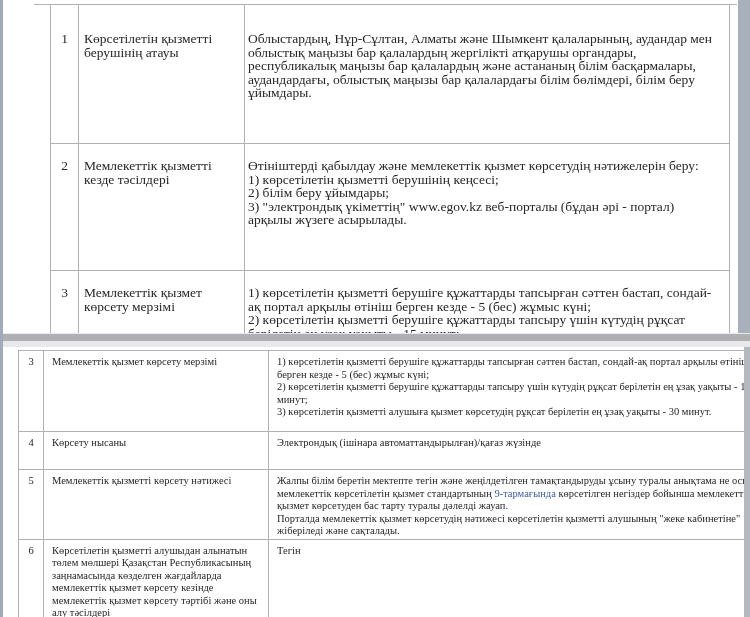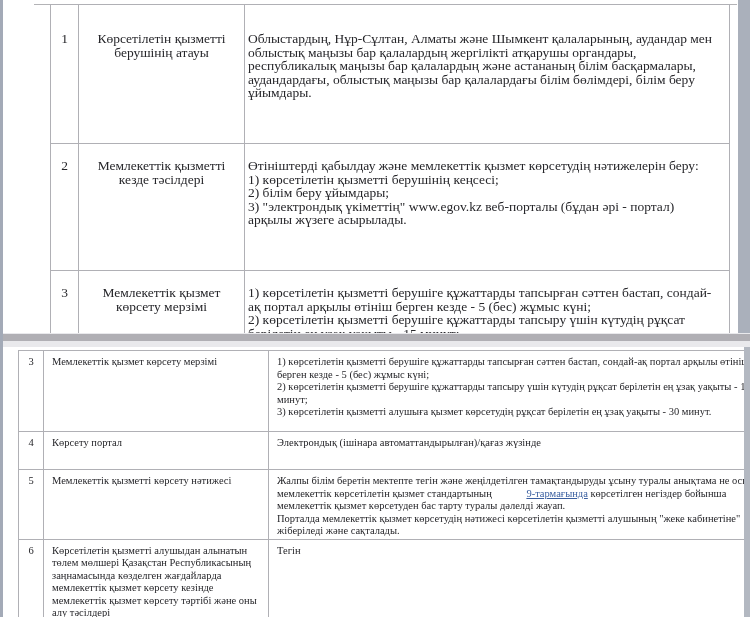--- a/index.html
+++ b/index.html
@@ -15,35 +15,35 @@
   .separator{position:absolute;left:0;top:333px;width:750px;height:14px;background:#e9e9ec;z-index:3;}
   .separator-band{position:absolute;left:0;top:1px;width:750px;height:7px;background:#b0afb4;}
   .page{position:absolute;background:#ffffff;}
   .page1{left:3px;top:0;width:735px;height:333px;}
   .page2{left:3px;top:347px;width:741px;height:270px;overflow:hidden;}
   .toprule{position:absolute;left:31px;top:4px;width:703px;height:1px;background:#b3b3b6;}
   table{border-collapse:collapse;table-layout:fixed;position:absolute;}
   td{border:1px solid #b0b0b5;vertical-align:top;overflow:hidden;}
   .t1{left:47px;top:4px;width:645px;font-size:13.5px;line-height:13.5px;}
   .t1 .c-num{width:25px;text-align:center;}
-  .t1 .c-label{width:155px;padding-left:5px;padding-right:5px;text-align:center;}
+  .t1 .c-label{width:155px;padding-left:5px;padding-right:5px;}
   .t1 .c-content{width:465px;padding-left:3px;padding-right:16px;white-space:pre-line;}
   .t1 .r1 td{height:110px;padding-top:27px;}
   .t1 .r2 td{height:110px;padding-top:15px;}
   .t1 .r3 td{height:99px;padding-top:15px;}
   .t2{left:15px;top:3px;width:715px;font-size:10.5px;line-height:12.5px;}
   .t2 td{padding-top:5px;}
   .t2 .c-num{width:22px;text-align:center;}
   .t2 .c-label{width:208px;padding-left:8px;padding-right:8px;}
   .t2 .c-content{width:485px;padding-left:8px;padding-right:10px;white-space:pre-line;}
   .t2 .r1 td{height:74px;}
   .t2 .r2 td{height:31px;}
   .t2 .r3 td{height:61px;}
   .t2 .r4 td{height:120px;}
-  a.doc-link{color:#3a5fa0;text-decoration:underline;cursor:pointer;margin-left:32px;}
+  a.doc-link{color:#3a5fa0;cursor:pointer;}
   .p2{display:block;}
 </style>
 </head>
 <body>
 
 <div class="edge-left"></div>
 <div class="edge-right-top"></div>
 <div class="edge-right-bottom"></div>
 <div class="separator">
   <div class="separator-band"></div>
@@ -82,21 +82,21 @@
     <tbody>
         <tr class="r1">
       <td class="c-num">3</td>
       <td class="c-label">Мемлекеттік қызмет көрсету мерзімі</td>
       <td class="c-content">1) көрсетілетін қызметті берушіге құжаттарды тапсырған сәттен бастап, сондай-ақ портал арқылы өтініш берген кезде - 5 (бес) жұмыс күні;
 2) көрсетілетін қызметті берушіге құжаттарды тапсыру үшін күтудің рұқсат берілетін ең ұзақ уақыты - 15 минут;
 3) көрсетілетін қызметті алушыға қызмет көрсетудің рұқсат берілетін ең ұзақ уақыты - 30 минут.</td>
     </tr>
     <tr class="r2">
       <td class="c-num">4</td>
-      <td class="c-label">Көрсету портал</td>
+      <td class="c-label">Көрсету нысаны</td>
       <td class="c-content">Электрондық (ішінара автоматтандырылған)/қағаз жүзінде</td>
     </tr>
     <tr class="r3">
       <td class="c-num">5</td>
       <td class="c-label">Мемлекеттік қызметті көрсету нәтижесі</td>
       <td class="c-content"><span>Жалпы білім беретін мектепте тегін және жеңілдетілген тамақтандыруды ұсыну туралы анықтама не осы мемлекеттік көрсетілетін қызмет стандартының </span><a class="doc-link">9-тармағында</a><span> көрсетілген негіздер бойынша мемлекеттік қызмет көрсетуден бас тарту туралы дәлелді жауап.</span><span class="p2">Порталда мемлекеттік қызмет көрсетудің нәтижесі көрсетілетін қызметті алушының "жеке кабинетіне" жіберіледі және сақталады.</span></td>
     </tr>
     <tr class="r4">
       <td class="c-num">6</td>
       <td class="c-label">Көрсетілетін қызметті алушыдан алынатын төлем мөлшері Қазақстан Республикасының заңнамасында көзделген жағдайларда мемлекеттік қызмет көрсету кезінде мемлекеттік қызмет көрсету тәртібі және оны алу тәсілдері</td>

